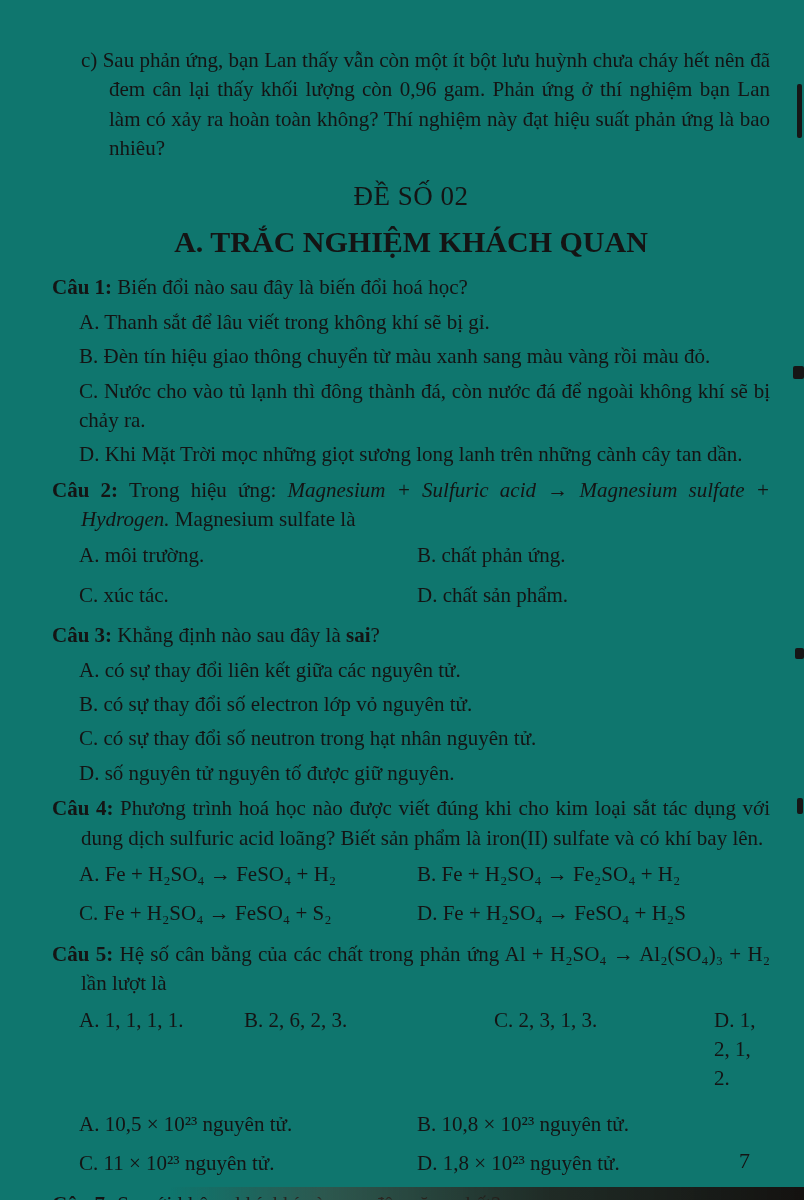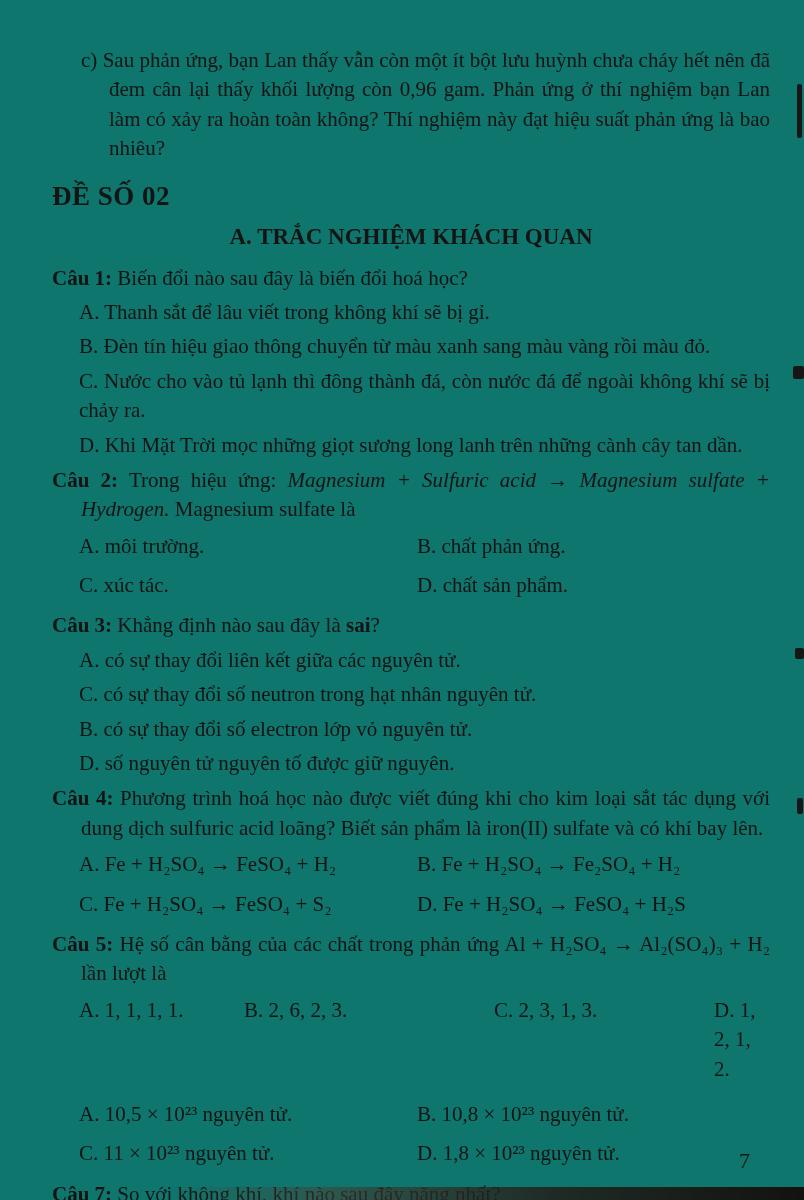--- a/index.html
+++ b/index.html
@@ -12,22 +12,22 @@
     color: #141414;
     font-family: "Liberation Serif", "DejaVu Serif", serif;
     overflow: hidden;
     padding-left: 24px;
   }
   .content { padding: 46px 34px 0 28px; font-size: 21px; line-height: 1.40; }
 
   .intro { text-align: justify; padding-left: 57px; text-indent: -28px; margin: 0; }
   .intro-label { font-weight: normal; }
 
-  .title { font-size: 27px; font-weight: bold; margin: 14px 0 6px; letter-spacing: 0.5px; }
-  .subtitle { text-align: center; font-size: 23px; font-weight: bold; margin: 0 0 10px; }
+  .title { text-align: center; font-size: 27px; font-weight: normal; margin: 14px 0 6px; letter-spacing: 0.5px; }
+  .subtitle { text-align: center; font-size: 30px; font-weight: bold; margin: 0 0 10px; }
 
   .question { margin-top: 6px; }
   .stem { margin: 0; padding-left: 29px; text-indent: -29px; text-align: justify; }
   .qlabel { font-weight: bold; }
   .it { font-style: italic; }
   .note { margin: 4px 0 0; padding-left: 27px; }
 
   .opts { padding-left: 27px; margin-top: 2px; }
   .opt { margin: 5px 0; text-align: justify; }
   .opts-grid2 { display: grid; grid-template-columns: 338px 1fr; padding-left: 27px; margin-top: 2px; }
@@ -76,22 +76,22 @@
         <p class="opt">B. chất phản ứng.</p>
         <p class="opt">C. xúc tác.</p>
         <p class="opt">D. chất sản phẩm.</p>
       </div>
     </div>
 
     <div class="question">
       <p class="stem"><span class="qlabel">Câu 3:</span> <span>Khẳng định nào sau đây là </span><b>sai</b><span>?</span></p>
       <div class="opts">
         <p class="opt">A. có sự thay đổi liên kết giữa các nguyên tử.</p>
+        <p class="opt">B. có sự thay đổi số electron lớp vỏ nguyên tử.</p>
         <p class="opt">C. có sự thay đổi số neutron trong hạt nhân nguyên tử.</p>
-        <p class="opt">B. có sự thay đổi số electron lớp vỏ nguyên tử.</p>
         <p class="opt">D. số nguyên tử nguyên tố được giữ nguyên.</p>
       </div>
     </div>
 
     <div class="question">
       <p class="stem"><span class="qlabel">Câu 4:</span> <span>Phương trình hoá học nào được viết đúng khi cho kim loại sắt tác dụng với dung dịch sulfuric acid loãng? Biết sản phẩm là iron(II) sulfate và có khí bay lên.</span></p>
       <div class="opts-grid2">
         <p class="opt">A. Fe + H₂SO₄ → FeSO₄ + H₂</p>
         <p class="opt">B. Fe + H₂SO₄ → Fe₂SO₄ + H₂</p>
         <p class="opt">C. Fe + H₂SO₄ → FeSO₄ + S₂</p>

